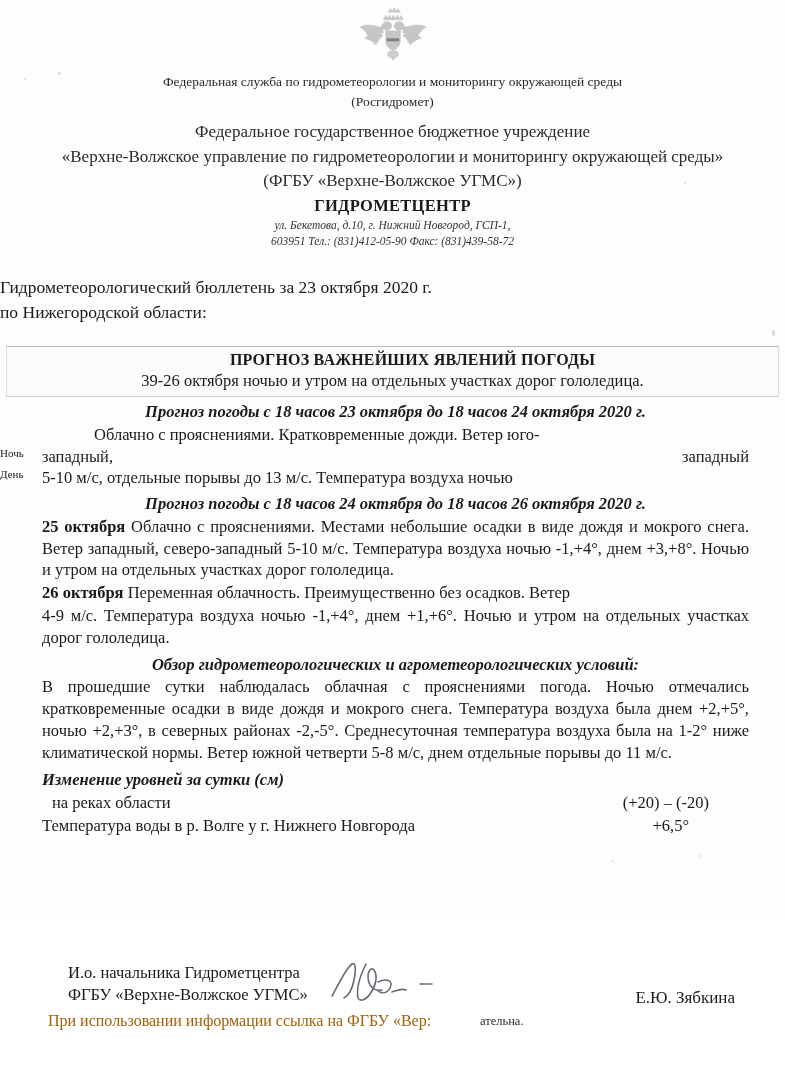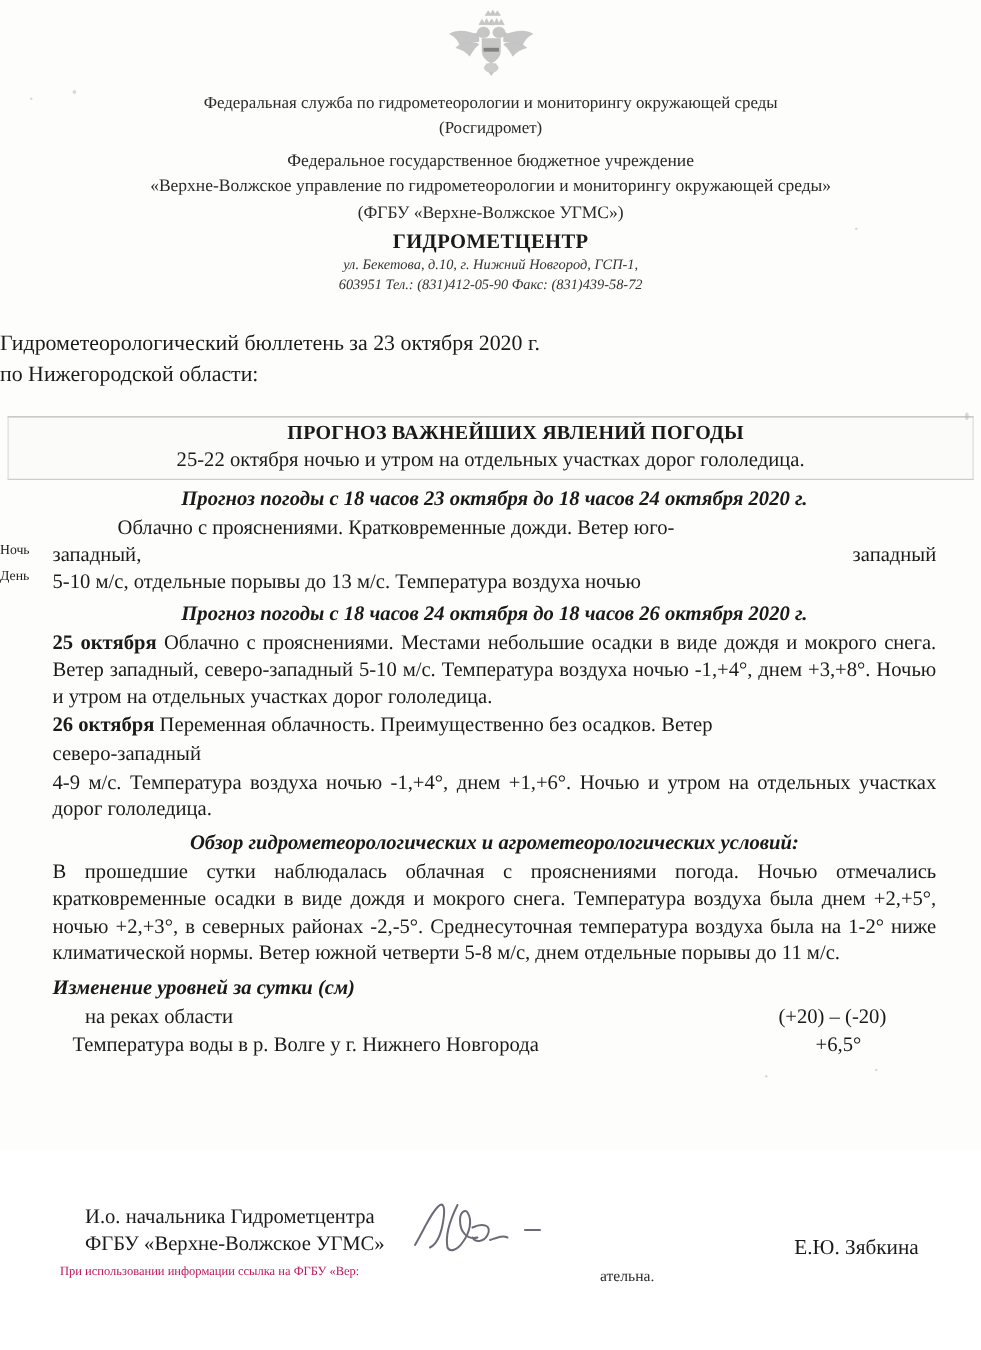--- a/index.html
+++ b/index.html
@@ -36,21 +36,21 @@
     opacity: 0.55;
   }
 
   
   .org-head {
     text-align: center;
     font-size: 13.5px;
     line-height: 1.45;
     color: #2a2a2a;
   }
-  .org-head .line-small { font-size: 14px; }
+  .org-head .line-small { font-size: 17px; }
   .org-gap { height: 9px; }
   .org-center-name {
     text-align: center;
     font-weight: bold;
     font-size: 16.5px;
     letter-spacing: 0.3px;
     margin-top: 2px;
   }
   .address {
     text-align: center;
@@ -141,21 +141,21 @@
     font-style: italic;
     font-size: 16.5px;
     margin-top: 6px;
   }
   .levels-row {
     display: flex;
     align-items: baseline;
     font-size: 16.5px;
     margin-top: 1px;
   }
-  .levels-row .lbl { flex: 0 0 auto; padding-left: 10px; margin-left: 16px; }
+  .levels-row .lbl { flex: 0 0 auto; padding-left: 10px; }
   .levels-row .val { margin-left: auto; padding-right: 40px; }
   .levels-row.r2 .lbl { padding-left: 0; }
   .levels-row.r2 .val { padding-right: 60px; }
 
   
   .sig-area {
     position: absolute;
     left: 0; right: 0;
     top: 962px;
     padding: 0 36px 0 68px;
@@ -185,22 +185,22 @@
   .sig-right {
     font-size: 17px;
     flex: 0 0 auto;
     padding-top: 26px;
     padding-right: 14px;
   }
   .footer-note {
     position: absolute;
     left: 48px;
     top: 1012px;
-    font-size: 10px;
-    color: #be185d;
+    font-size: 16px;
+    color: #a16207;
     text-align: right;
   }
   .footer-frag {
     position: absolute;
     left: 480px;
     top: 1014px;
     font-size: 12.5px;
     color: #2b2b2b;
   }
 
@@ -265,21 +265,21 @@
     <div>603951 Тел.: (831)412-05-90 Факс: (831)439-58-72</div>
   </div>
 
   <div class="bulletin-title">
     <div>Гидрометеорологический бюллетень за 23 октября 2020 г.</div>
     <div>по Нижегородской области:</div>
   </div>
 
   <div class="warn-box">
     <div class="warn-title">ПРОГНОЗ ВАЖНЕЙШИХ ЯВЛЕНИЙ ПОГОДЫ</div>
-    <div class="warn-sub">25-22 октября ночью и утром на отдельных участках дорог гололедица.</div>
+    <div class="warn-sub">39-26 октября ночью и утром на отдельных участках дорог гололедица.</div>
   </div>
 
   <div class="content">
 
     <div class="fc-head">Прогноз погоды с 18 часов 23 октября до 18 часов 24 октября 2020 г.</div>
     <div class="para para-indent">Облачно с прояснениями. Кратковременные дожди. Ветер юго-</div>
 
     <div class="labeled-row">
       <span class="side-label">Ночь</span>
       <div style="position:relative;">
@@ -297,21 +297,20 @@
 
     <div class="para">
       <span class="bold">25 октября</span>
       <span>Облачно с прояснениями. Местами небольшие осадки в виде дождя и мокрого снега. Ветер западный, северо-западный 5-10 м/с. Температура воздуха ночью -1,+4°, днем +3,+8°. Ночью и утром на отдельных участках дорог гололедица.</span>
     </div>
 
     <div class="para nojust">
       <span class="bold">26 октября</span>
       <span>Переменная облачность. Преимущественно без осадков. Ветер</span>
     </div>
-    <div class="para nojust">северо-западный</div>
     <div class="para">4-9 м/с. Температура воздуха ночью -1,+4°, днем +1,+6°. Ночью и утром на отдельных участках дорог гололедица.</div>
 
     <div class="section-head">Обзор гидрометеорологических и агрометеорологических условий:</div>
     <div class="para">В прошедшие сутки наблюдалась облачная с прояснениями погода. Ночью отмечались кратковременные осадки в виде дождя и мокрого снега. Температура воздуха была днем +2,+5°, ночью +2,+3°, в северных районах -2,-5°. Среднесуточная температура воздуха была на 1-2° ниже климатической нормы. Ветер южной четверти 5-8 м/с, днем отдельные порывы до 11 м/с.</div>
 
     <div class="levels-head">Изменение уровней за сутки (см)</div>
     <div class="levels-row">
       <span class="lbl">на реках области</span>
       <span class="val">(+20) – (-20)</span>
     </div>

